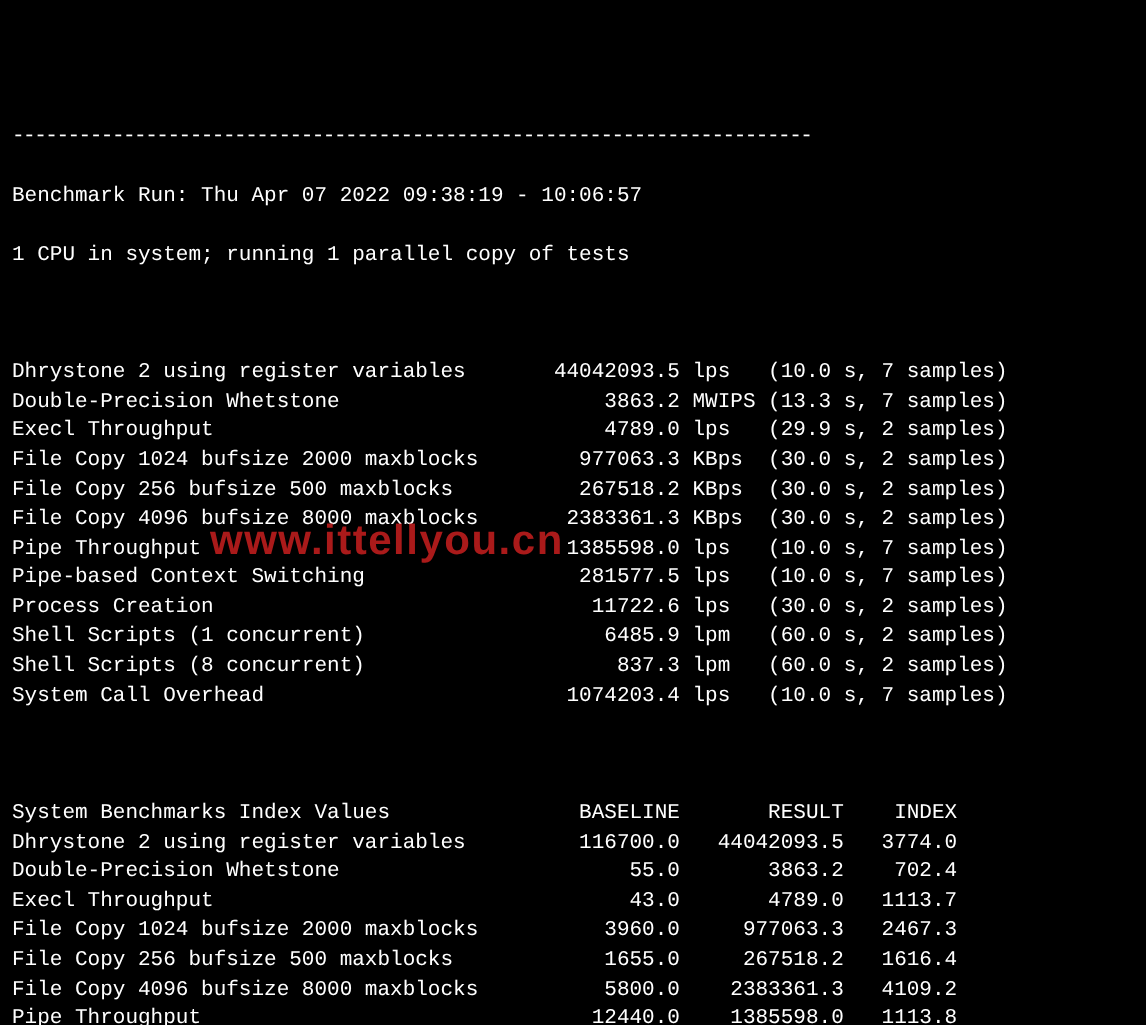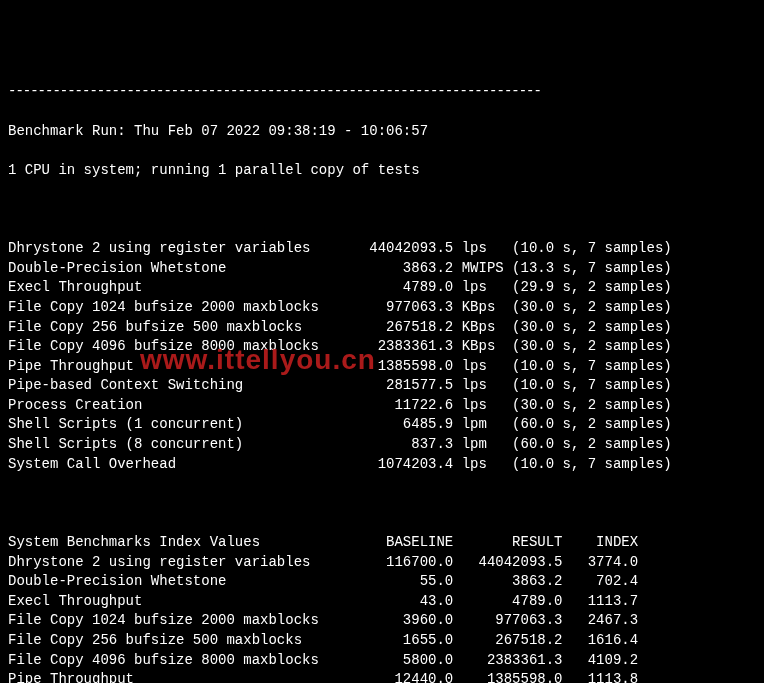--- a/index.html
+++ b/index.html
@@ -33,21 +33,21 @@
     .dashes {
       letter-spacing: -1px;
     }
   </style>
 </head>
 <body>
 
 
 
 <div class="dashes">------------------------------------------------------------------------</div>
-<div>Benchmark Run: Thu Feb 07 2022 09:38:19 - 10:06:57</div>
+<div>Benchmark Run: Thu Apr 07 2022 09:38:19 - 10:06:57</div>
 <div>1 CPU in system; running 1 parallel copy of tests</div>
 <div> </div>
 <div>Dhrystone 2 using register variables       44042093.5 lps   (10.0 s, 7 samples)
 Double-Precision Whetstone                     3863.2 MWIPS (13.3 s, 7 samples)
 Execl Throughput                               4789.0 lps   (29.9 s, 2 samples)
 File Copy 1024 bufsize 2000 maxblocks        977063.3 KBps  (30.0 s, 2 samples)
 File Copy 256 bufsize 500 maxblocks          267518.2 KBps  (30.0 s, 2 samples)
 File Copy 4096 bufsize 8000 maxblocks       2383361.3 KBps  (30.0 s, 2 samples)
 Pipe Throughput                             1385598.0 lps   (10.0 s, 7 samples)
 Pipe-based Context Switching                 281577.5 lps   (10.0 s, 7 samples)

